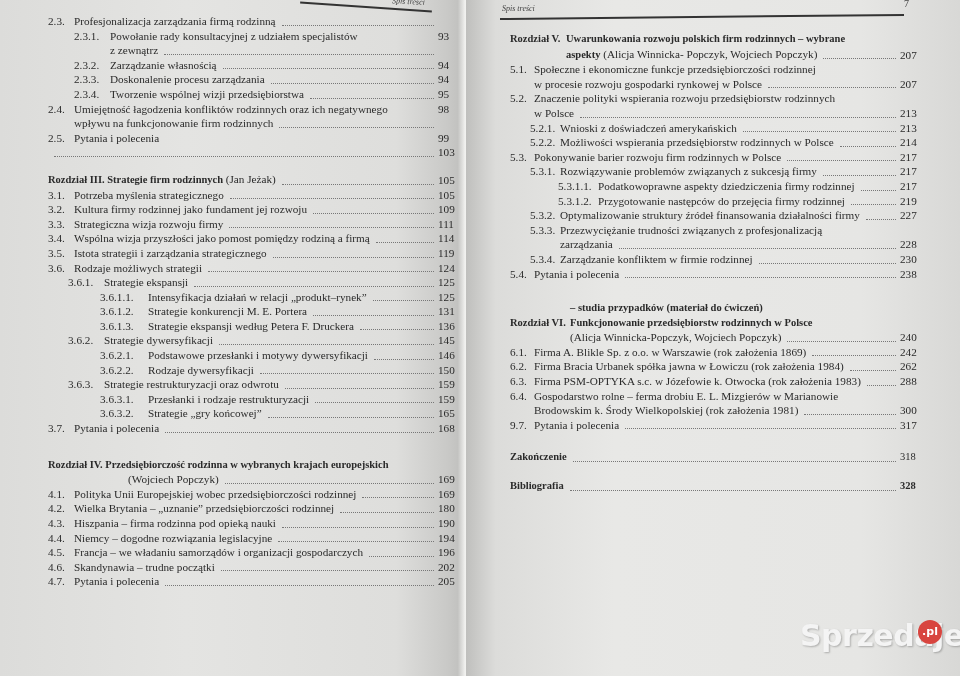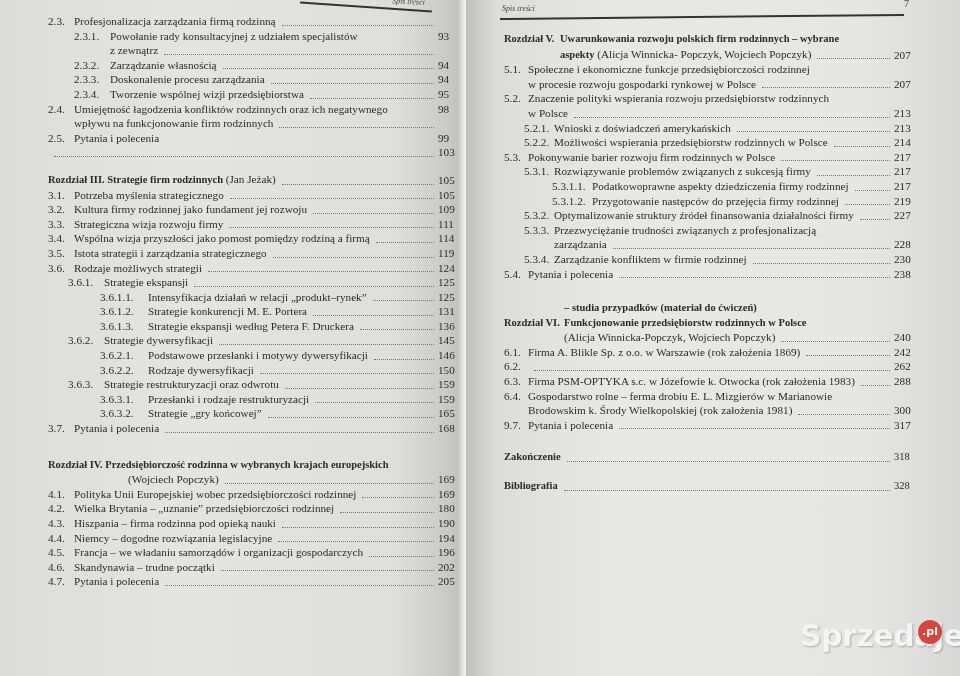--- a/index.html
+++ b/index.html
@@ -255,21 +255,21 @@
   </div>
 </div>
 
 <div class="spine"></div>
 
 <div class="page page-right">
   <div class="running-head" style="left:36px;top:4px;">Spis treści</div>
   <div class="running-head" style="left:438px;top:-2px;font-style:normal;font-size:10px;">7</div>
   <div class="rule" style="left:34px;top:16px;width:404px;transform:rotate(-0.6deg);"></div>
 
-  <div class="toc" style="left:38px;top:32px;width:416px;">
+  <div class="toc" style="left:44px;top:32px;width:416px;">
     <div class="row chapter">
         <span class="num" style="width:56px">Rozdział V.</span>
         <span class="title">Uwarunkowania rozwoju polskich firm rodzinnych – wybrane</span>
       </div>
     <div class="row" style="padding-left:56px">
         <span class="title"><b style="font-size:10.5px">aspekty</b> <span>(Alicja Winnicka- Popczyk, Wojciech Popczyk)</span></span>
         <span class="dots"></span>
         <span class="pg">207</span>
       </div>
 
@@ -369,20 +369,21 @@
         <span class="pg">240</span>
       </div>
     <div class="row">
         <span class="num" style="width:24px">6.1.</span>
         <span class="title">Firma A. Blikle Sp. z o.o. w Warszawie (rok założenia 1869)</span>
         <span class="dots"></span>
         <span class="pg">242</span>
       </div>
     <div class="row">
         <span class="num" style="width:24px">6.2.</span>
+        <span class="title">Firma Bracia Urbanek spółka jawna w Łowiczu (rok założenia 1984)</span>
         <span class="dots"></span>
         <span class="pg">262</span>
       </div>
     <div class="row">
         <span class="num" style="width:24px">6.3.</span>
         <span class="title">Firma PSM-OPTYKA s.c. w Józefowie k. Otwocka (rok założenia 1983)</span>
         <span class="dots"></span>
         <span class="pg">288</span>
       </div>
     <div class="row">
@@ -404,19 +405,19 @@
     <div class="gap" style="height:18px"></div>
     <div class="row chapter">
         <span class="title">Zakończenie</span>
         <span class="dots"></span>
         <span class="pg" style="font-weight:normal">318</span>
       </div>
     <div class="gap" style="height:14px"></div>
     <div class="row chapter">
         <span class="title">Bibliografia</span>
         <span class="dots"></span>
-        <span class="pg" style="font-weight:normal">328</span>
+        <span class="pg" style="font-weight:bold">328</span>
       </div>
   </div>
 </div>
 
 <div class="watermark">Sprzedajemy</div>
 <div class="wm-badge">.pl</div>
 
 </body></html>

